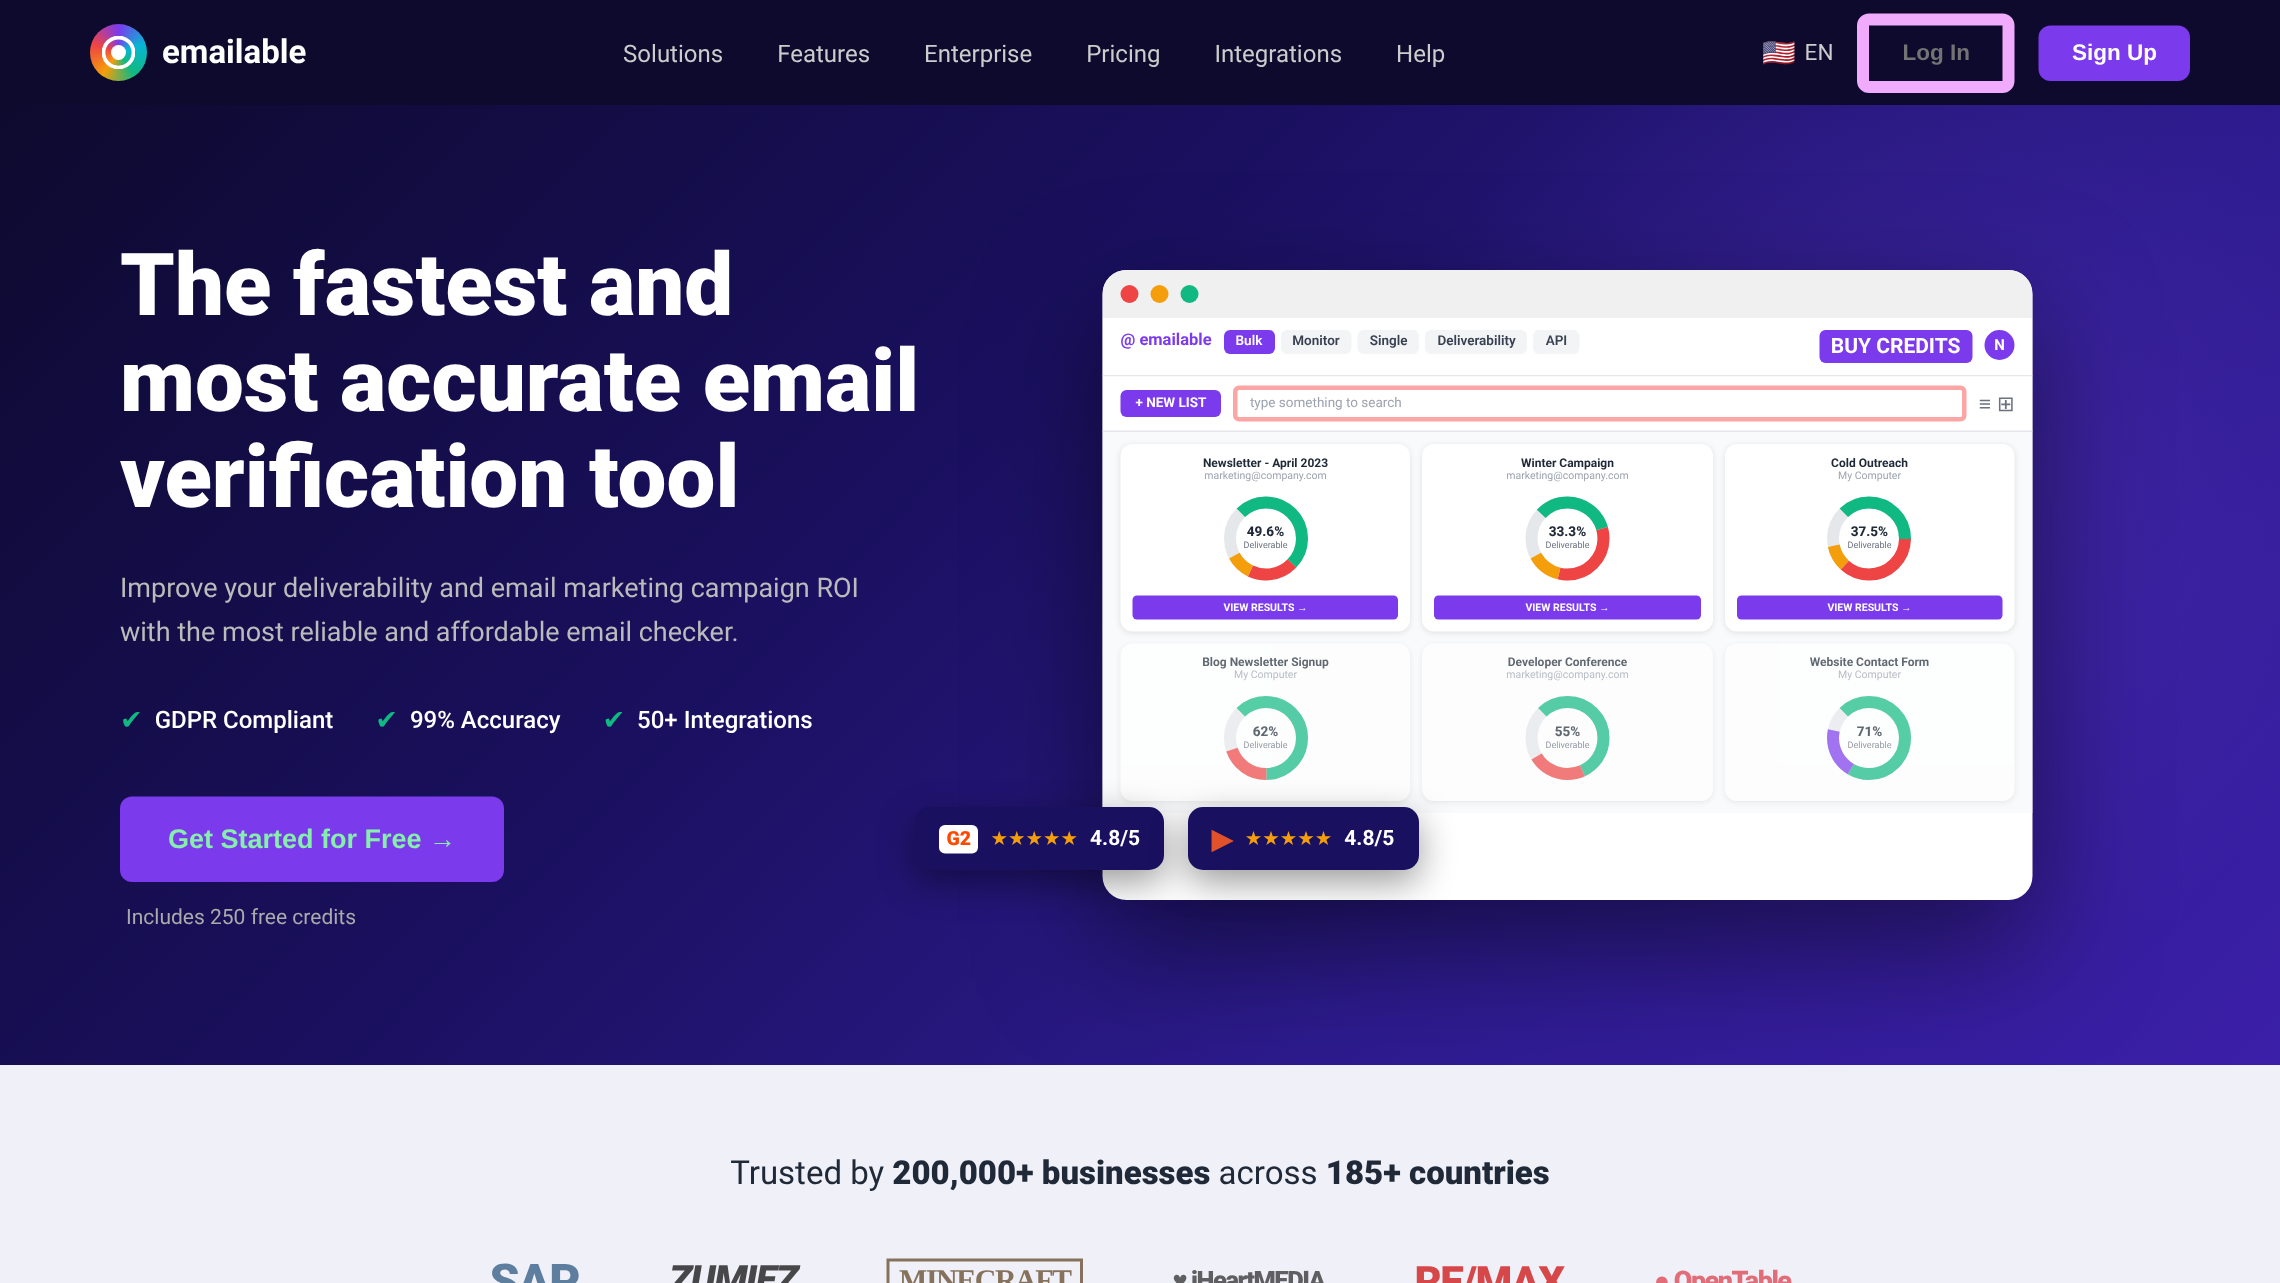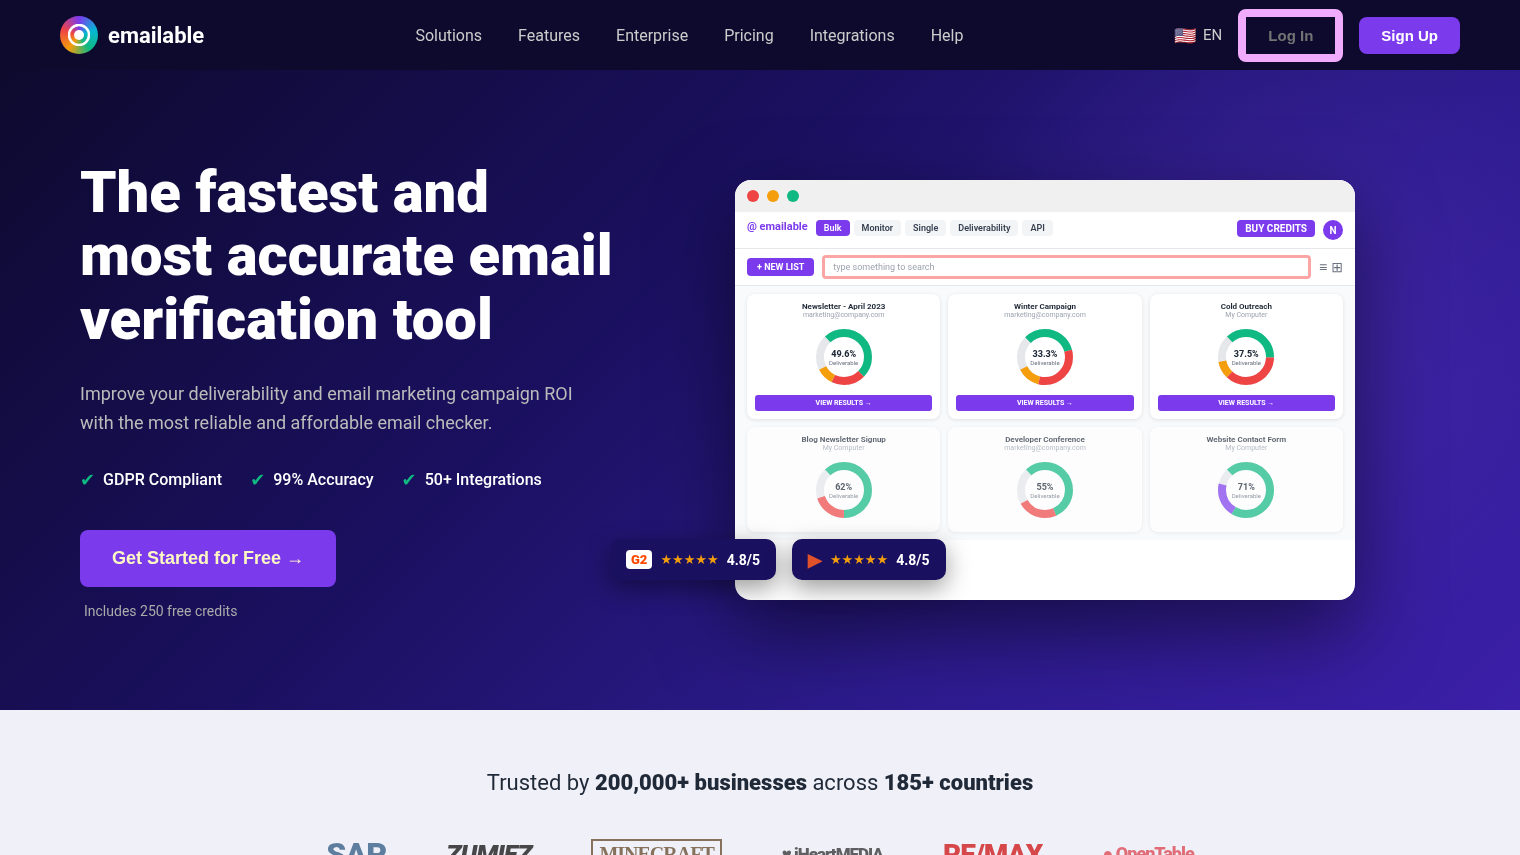--- a/index.html
+++ b/index.html
@@ -52,21 +52,21 @@
       color: #fff; margin-bottom: 28px;
     }
     .hero-subtitle {
       font-size: 18px; color: #bbb; line-height: 1.6; margin-bottom: 32px; max-width: 500px;
     }
     .hero-badges { display: flex; align-items: center; gap: 28px; margin-bottom: 40px; }
     .hero-badge { display: flex; align-items: center; gap: 8px; font-size: 16px; color: #fff; font-weight: 500; }
     .check-icon { color: #10b981; font-size: 18px; }
     .btn-get-started {
       display: inline-flex; align-items: center; gap: 10px;
-      padding: 18px 32px; background: #7c3aed; color: #fef9c3;
+      padding: 18px 32px; background: #7c3aed; color: #86efac;
       font-size: 18px; font-weight: 700; border-radius: 8px; cursor: pointer;
       border: none; margin-bottom: 12px;
     }
     .free-credits { font-size: 14px; color: #aaa; margin-top: 4px; margin-left: 4px; }
 
     
     .hero-right { flex: 1; display: flex; justify-content: center; align-items: center; z-index: 1; position: relative; }
     .app-window {
       width: 620px; height: 420px; background: #fff; border-radius: 16px;
       box-shadow: 0 30px 80px rgba(0,0,0,0.5);
@@ -84,21 +84,21 @@
       border-bottom: 1px solid #e5e7eb; font-size: 10px;
     }
     .app-logo-small { font-size: 11px; font-weight: 700; color: #7c3aed; }
     .app-tabs { display: flex; gap: 4px; flex: 1; }
     .app-tab {
       padding: 3px 8px; border-radius: 4px; font-size: 9px; font-weight: 600;
       background: #f3f4f6; color: #374151; white-space: nowrap;
     }
     .app-tab-active { background: #7c3aed; color: #fff; }
     .buy-credits-btn {
-      padding: 3px 8px; background: #7c3aed; color: #fff; border-radius: 4px; font-size: 10px; font-weight: 700; margin-left: 36px;
+      padding: 3px 8px; background: #7c3aed; color: #fff; border-radius: 4px; font-size: 14px; font-weight: 700; margin-left: 36px;
     }
     .app-sub-toolbar {
       display: flex; align-items: center; padding: 6px 12px; gap: 8px; background: #fff;
       border-bottom: 1px solid #e5e7eb;
     }
     .new-list-btn {
       display: flex; align-items: center; gap: 4px; padding: 4px 10px;
       background: #7c3aed; color: #fff; border-radius: 4px; font-size: 9px; font-weight: 700;
     }
     .search-box {

